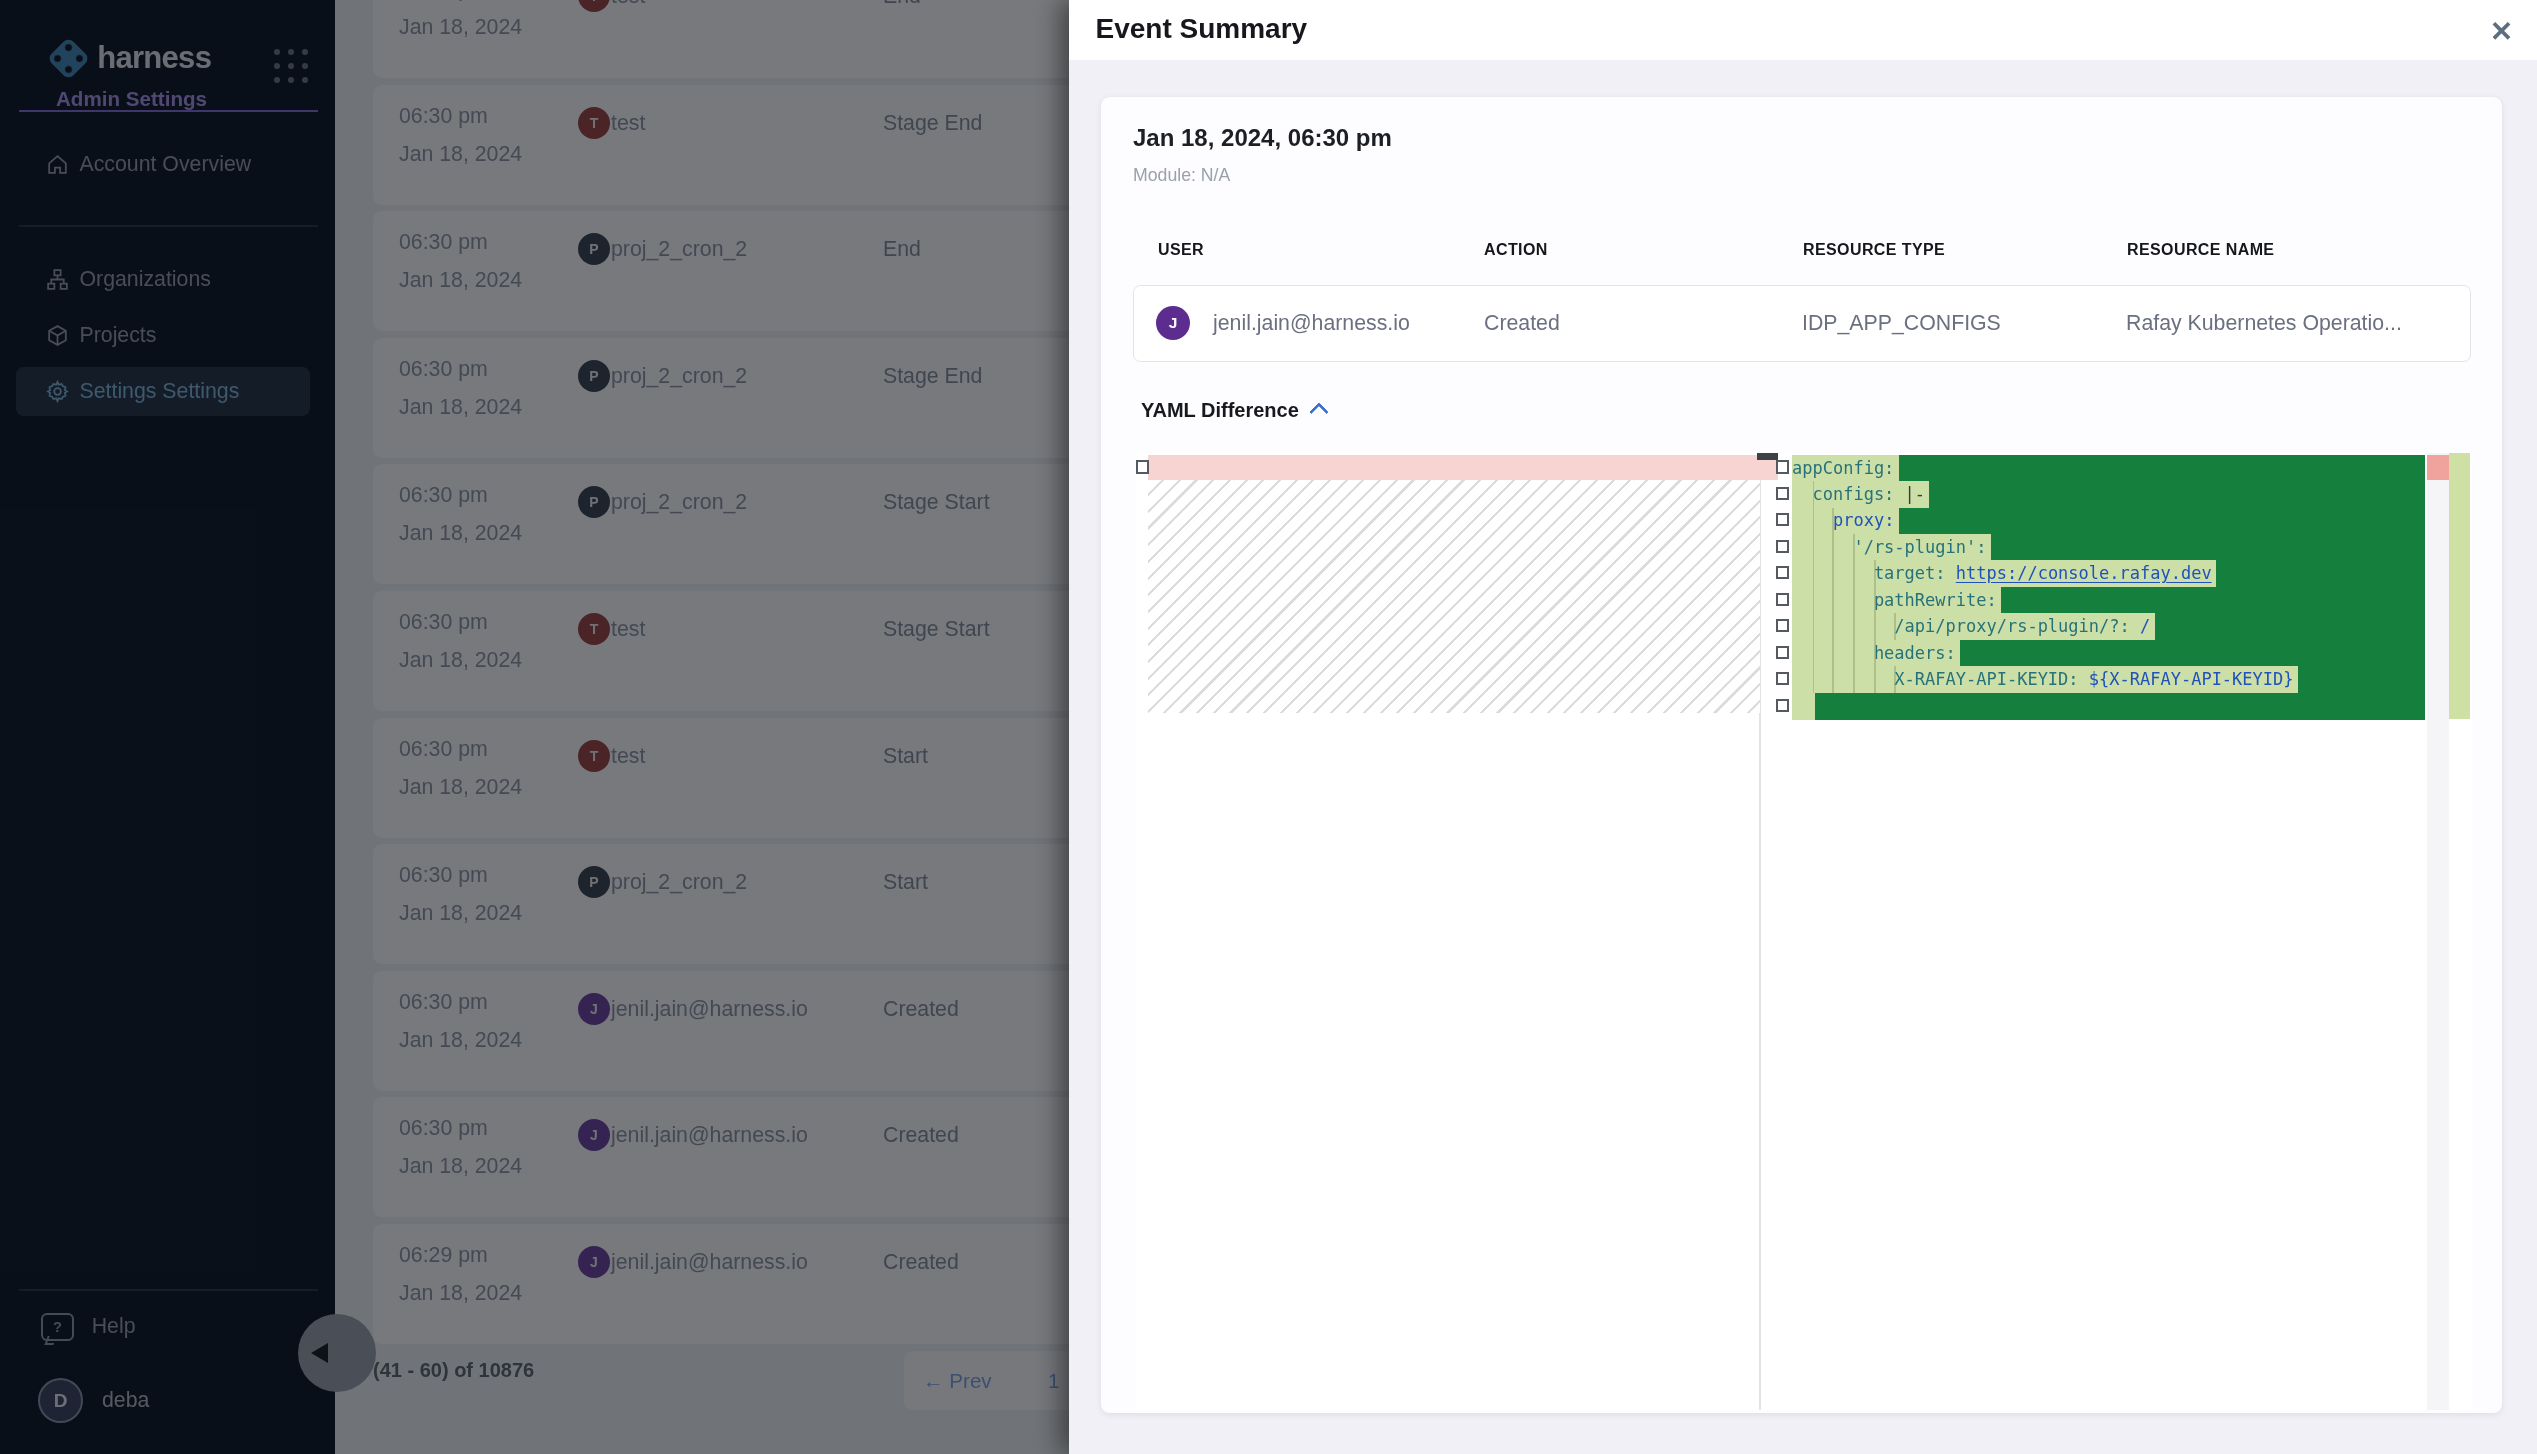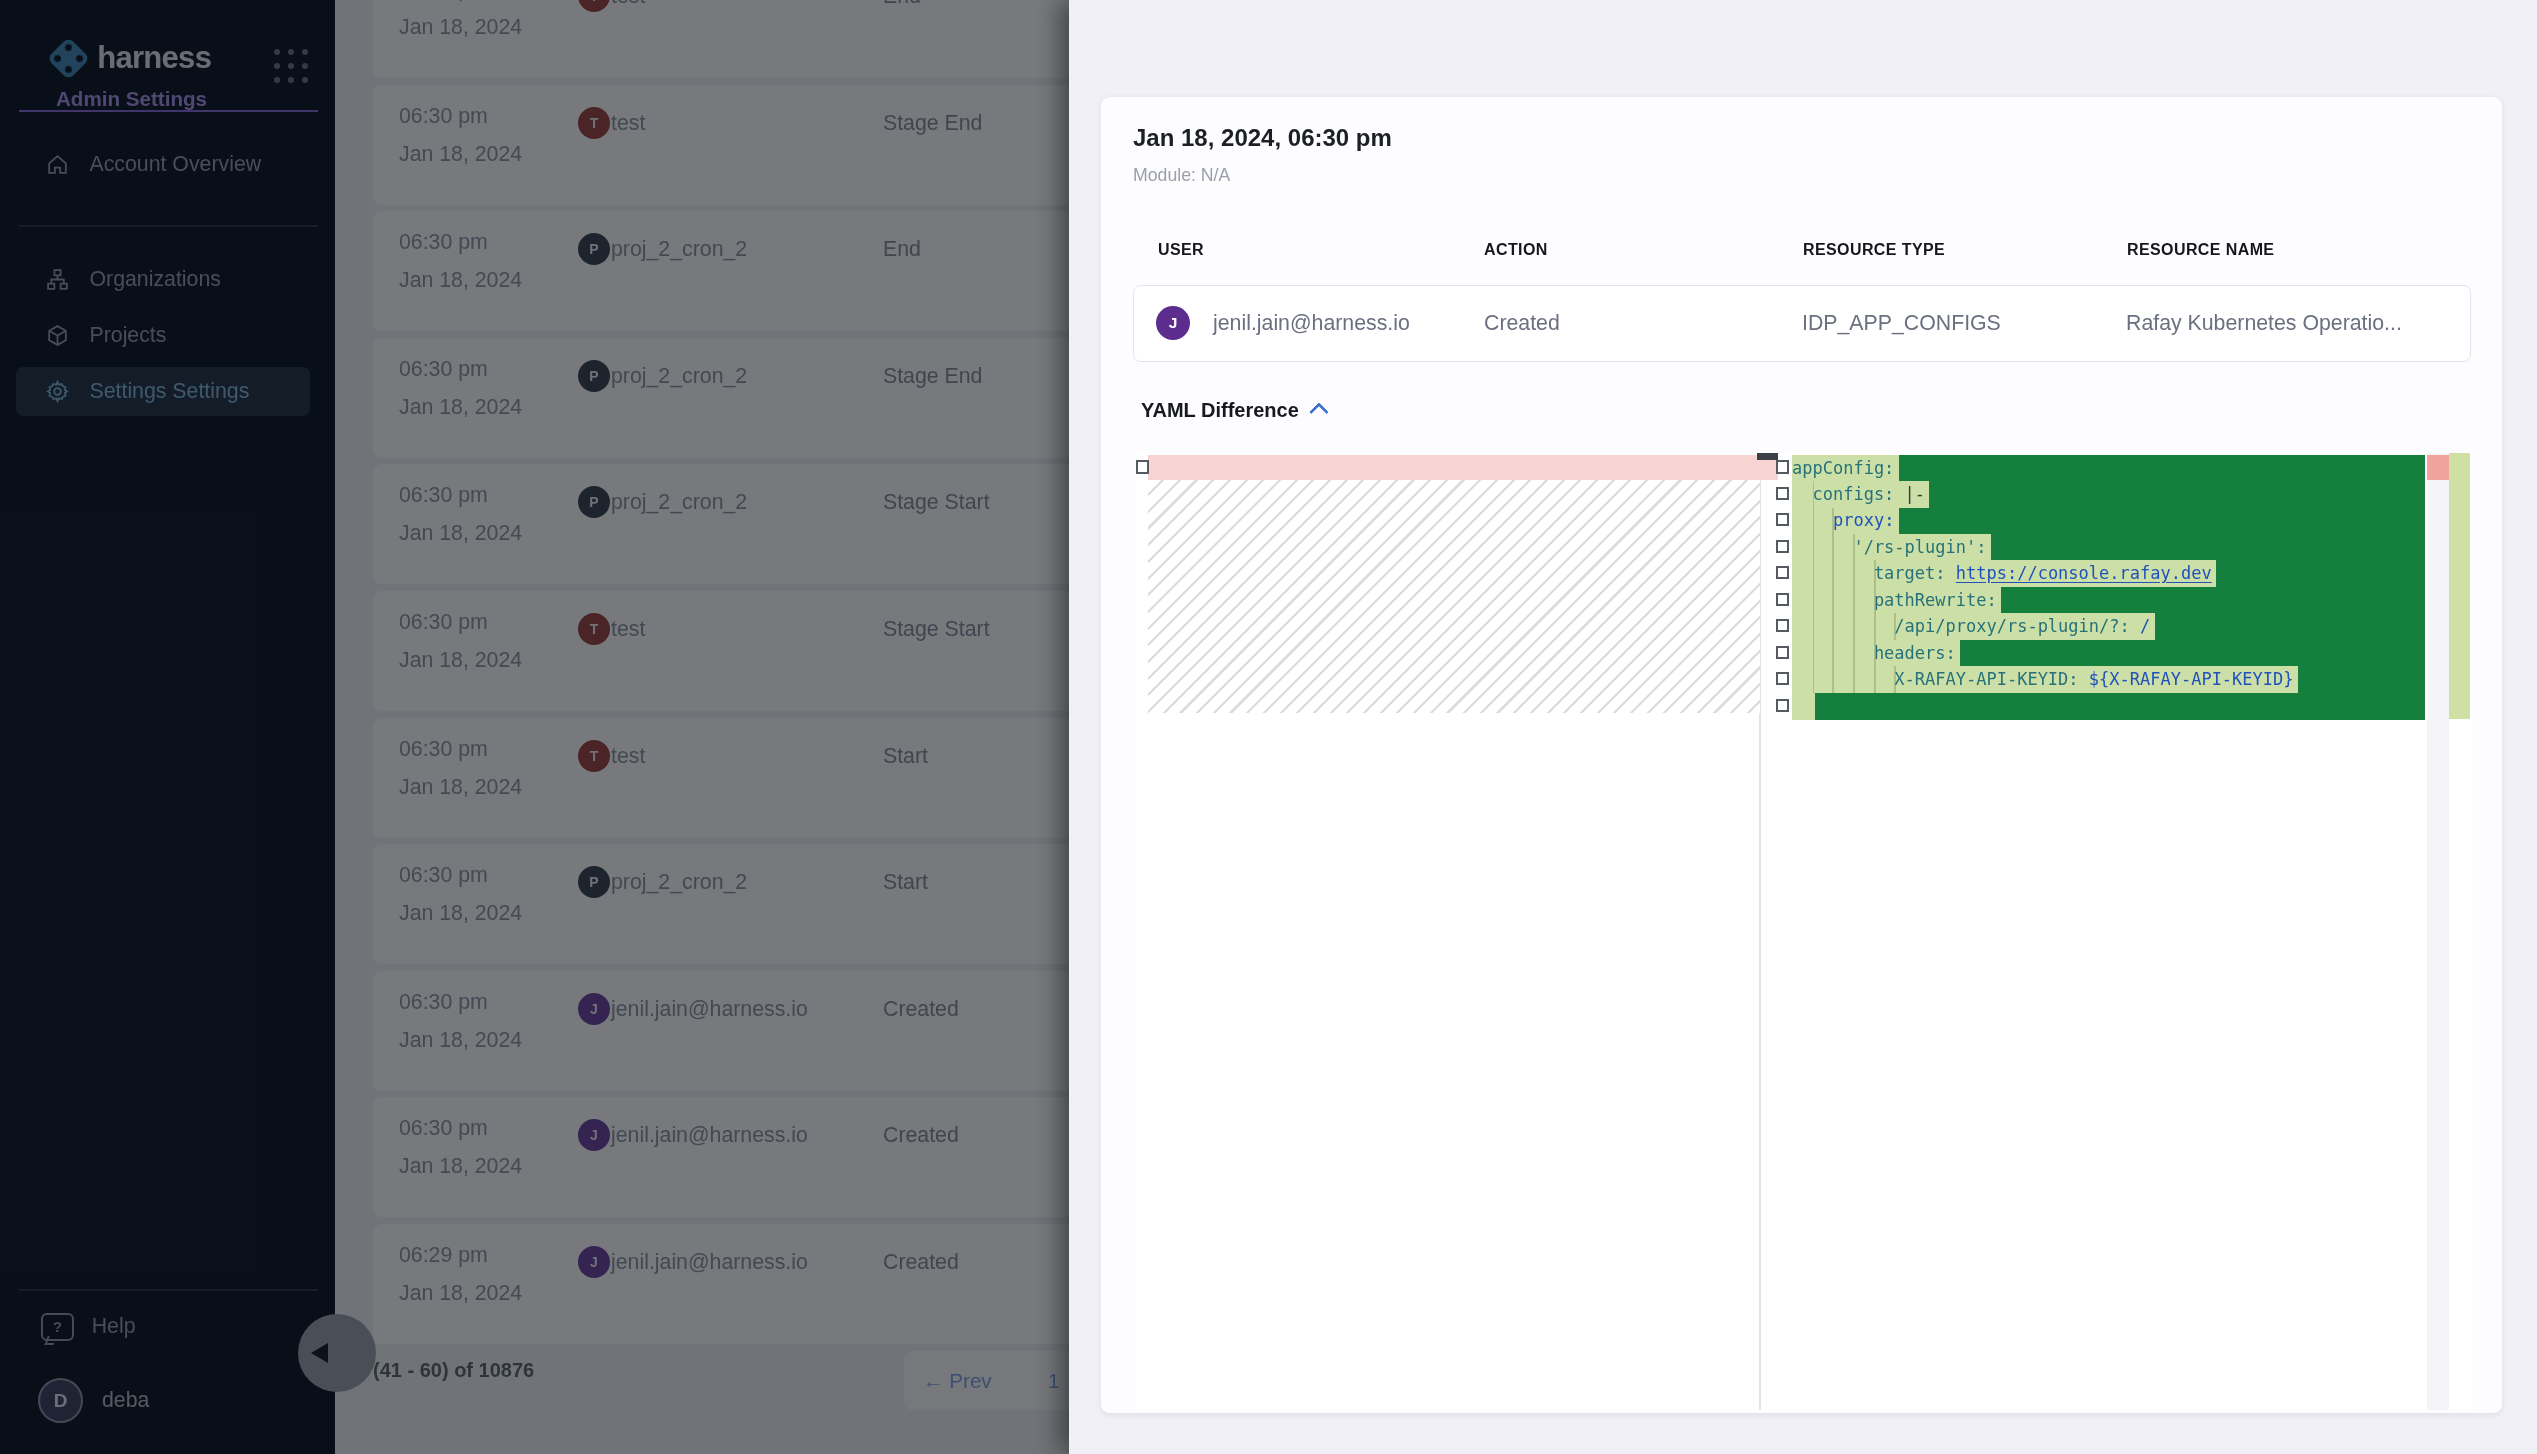--- a/index.html
+++ b/index.html
@@ -28,21 +28,21 @@
       background-image:radial-gradient(#0b1322 3.3px,transparent 3.7px);background-size:15.5px 15.5px;background-position:0 0;}
   .logo-text{font-size:31px;font-weight:bold;color:#dfe3ea;letter-spacing:-0.7px;}
   .subtitle{position:absolute;left:56px;top:87px;font-size:20.6px;font-weight:600;color:#a78fe8;}
   .grid-icon{position:absolute;left:274px;top:49px;width:38px;height:38px;
       display:grid;grid-template-columns:repeat(3,1fr);grid-template-rows:repeat(3,1fr);gap:4.4px;}
   .grid-icon i{width:5.9px;height:5.9px;border-radius:50%;background:#6b7386;}
   .purple-rule{position:absolute;left:19px;top:110px;width:299px;height:2.2px;background:#8468d8;}
   .faint-rule{position:absolute;left:19px;top:225px;width:299px;height:1.5px;background:#273044;}
   .bottom-rule{position:absolute;left:19px;top:1289px;width:299px;height:1.5px;background:#273044;}
   .nav-item{position:absolute;left:16px;width:294px;height:49px;border-radius:7.4px;display:flex;
-      align-items:center;gap:19px;padding-left:28px;box-sizing:border-box;color:#949cae;font-size:21.3px;cursor:pointer;}
+      align-items:center;gap:9px;padding-left:28px;box-sizing:border-box;color:#949cae;font-size:21.3px;cursor:pointer;}
   .nav-item.active{background:#233044;color:#7fb3d9;}
   .nav-ico{width:26.5px;height:26.5px;display:flex;align-items:center;justify-content:center;}
   .nav-ico svg{width:25px;height:25px;}
   .help-item{position:absolute;left:41px;top:1313px;display:flex;align-items:center;gap:17.7px;color:#949cae;font-size:21.3px;cursor:pointer;}
   .bubble{width:29px;height:23.6px;border:2.2px solid #8d96a8;border-radius:5.9px;position:relative;
       display:flex;align-items:center;justify-content:center;font-size:14.7px;font-weight:bold;color:#8d96a8;}
   .bubble::after{content:"";position:absolute;left:2.9px;bottom:-6.6px;width:7.4px;height:7.4px;
       border-left:2.2px solid #8d96a8;border-bottom:2.2px solid #8d96a8;transform:skewX(-20deg);background:transparent;}
   .user-item{position:absolute;left:38px;top:1378px;display:flex;align-items:center;gap:19px;cursor:pointer;}
   .deba-av{width:41px;height:41px;border-radius:50%;border:2.2px solid #8891a5;background:#39425c;
@@ -257,20 +257,24 @@
     </div>
   </aside>
 
   <div class="collapse-tab">
     <span class="tri"></span>
   </div>
 
   <div class="scrim"></div>
 
   <section class="drawer">
+    <div class="drawer-header">
+      <span class="drawer-title">Event Summary</span>
+      <span class="close-btn">✕</span>
+    </div>
     <div class="card">
       <div class="event-date">Jan 18, 2024, 06:30 pm</div>
       <div class="module-text">Module: N/A</div>
 
       <span class="th th-user">USER</span>
       <span class="th th-action">ACTION</span>
       <span class="th th-rtype">RESOURCE TYPE</span>
       <span class="th th-rname">RESOURCE NAME</span>
 
       <div class="detail-row">

